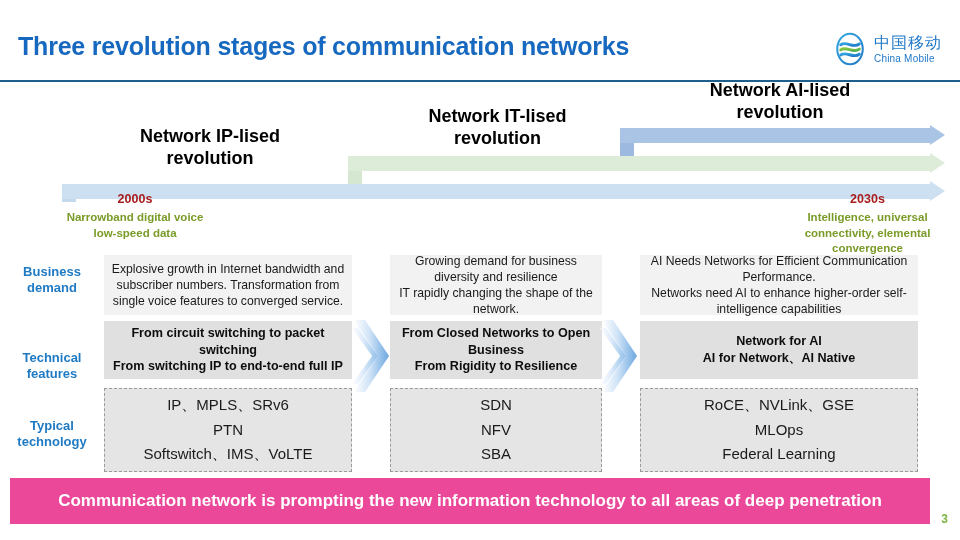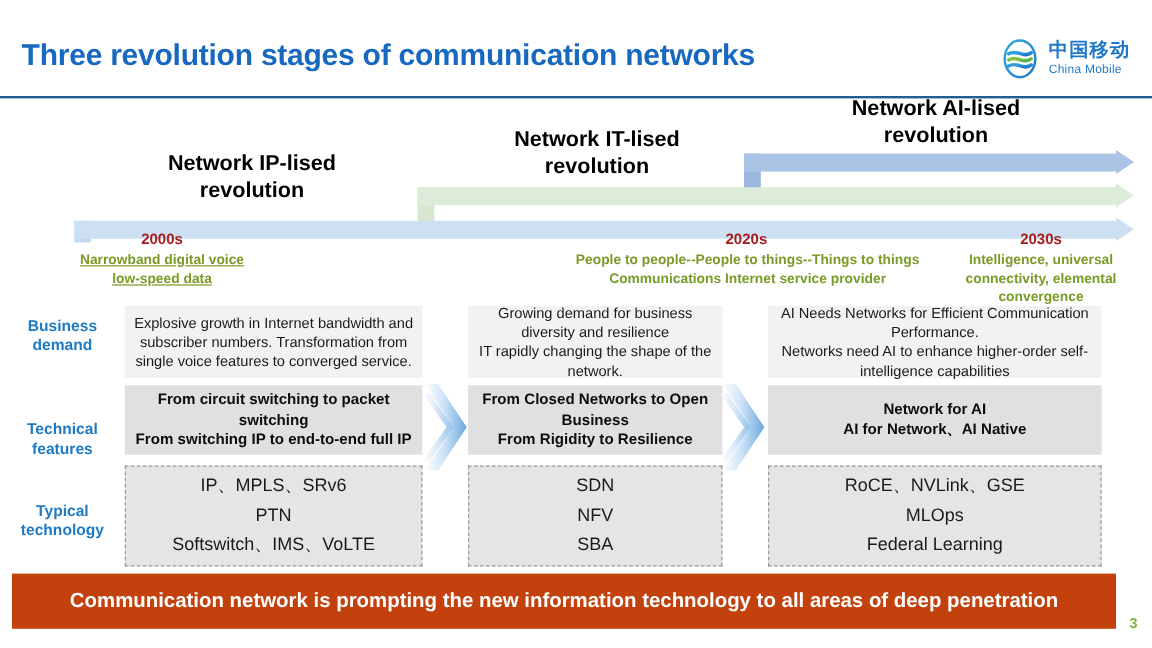--- a/index.html
+++ b/index.html
@@ -22,21 +22,21 @@
   .header-rule{
     position:absolute;left:0;top:68px;width:960px;height:2px;
     background:#1f5f8b;
   }
   .logo{
     position:absolute;right:18px;top:20px;
     display:flex;align-items:center;gap:7px;
   }
   .logo-mark{width:34px;height:34px;flex:0 0 34px;}
   .logo-text{display:flex;flex-direction:column;line-height:1;}
-  .logo-cn{font-size:16px;color:#1f78c8;font-weight:bold;letter-spacing:1px;}
+  .logo-cn{font-size:16px;color:#1f78c8;font-weight:normal;letter-spacing:1px;}
   .logo-en{font-size:10px;color:#1f78c8;margin-top:3px;letter-spacing:.2px;}
 
   
   .stage-heading{
     position:absolute;text-align:center;
     font-size:18px;font-weight:bold;color:#000000;
     line-height:1.22;
   }
   #stage-h-0{left:105px;top:126px;width:210px;}
   #stage-h-1{left:400px;top:106px;width:195px;}
@@ -111,21 +111,21 @@
   .row-typ{top:388px;height:84px;}
 
   
   .chevron{position:absolute;top:318px;width:44px;height:76px;}
   #chev-0{left:352px;}
   #chev-1{left:600px;}
 
   
   .banner{
     position:absolute;left:10px;top:478px;width:920px;height:46px;
-    background:#c2410c;
+    background:#ec4899;
     display:flex;align-items:center;justify-content:center;
     box-sizing:border-box;padding:0 36px;
   }
   .banner-text{
     color:#ffffff;font-size:17px;font-weight:bold;text-align:center;
     line-height:1.3;
   }
   .page-number{
     position:absolute;right:12px;top:512px;
     font-size:12px;font-weight:bold;color:#7cb342;
@@ -186,27 +186,22 @@
   <div class="bar" id="bar-bot">
     <div class="stem"></div>
     <div class="body"></div>
     <div class="tip"></div>
   </div>
 </div>
 
 <div class="timeline">
   <div class="tl-col" id="tl-0">
     <div class="tl-decade">2000s</div>
-    <div class="tl-desc" style="white-space: pre-line; text-decoration: underline;">Narrowband digital voice
+    <div class="tl-desc" style="white-space: pre-line;">Narrowband digital voice
 low-speed data</div>
-  </div>
-  <div class="tl-col" id="tl-2">
-    <div class="tl-decade">2020s</div>
-    <div class="tl-desc" style="white-space: pre-line;">People to people--People to things--Things to things
-Communications Internet service provider</div>
   </div>
   <div class="tl-col" id="tl-3">
     <div class="tl-decade">2030s</div>
     <div class="tl-desc" style="white-space: pre-line;">Intelligence, universal
 connectivity, elemental
 convergence</div>
   </div>
 </div>
 
 <div class="matrix-wrap">

